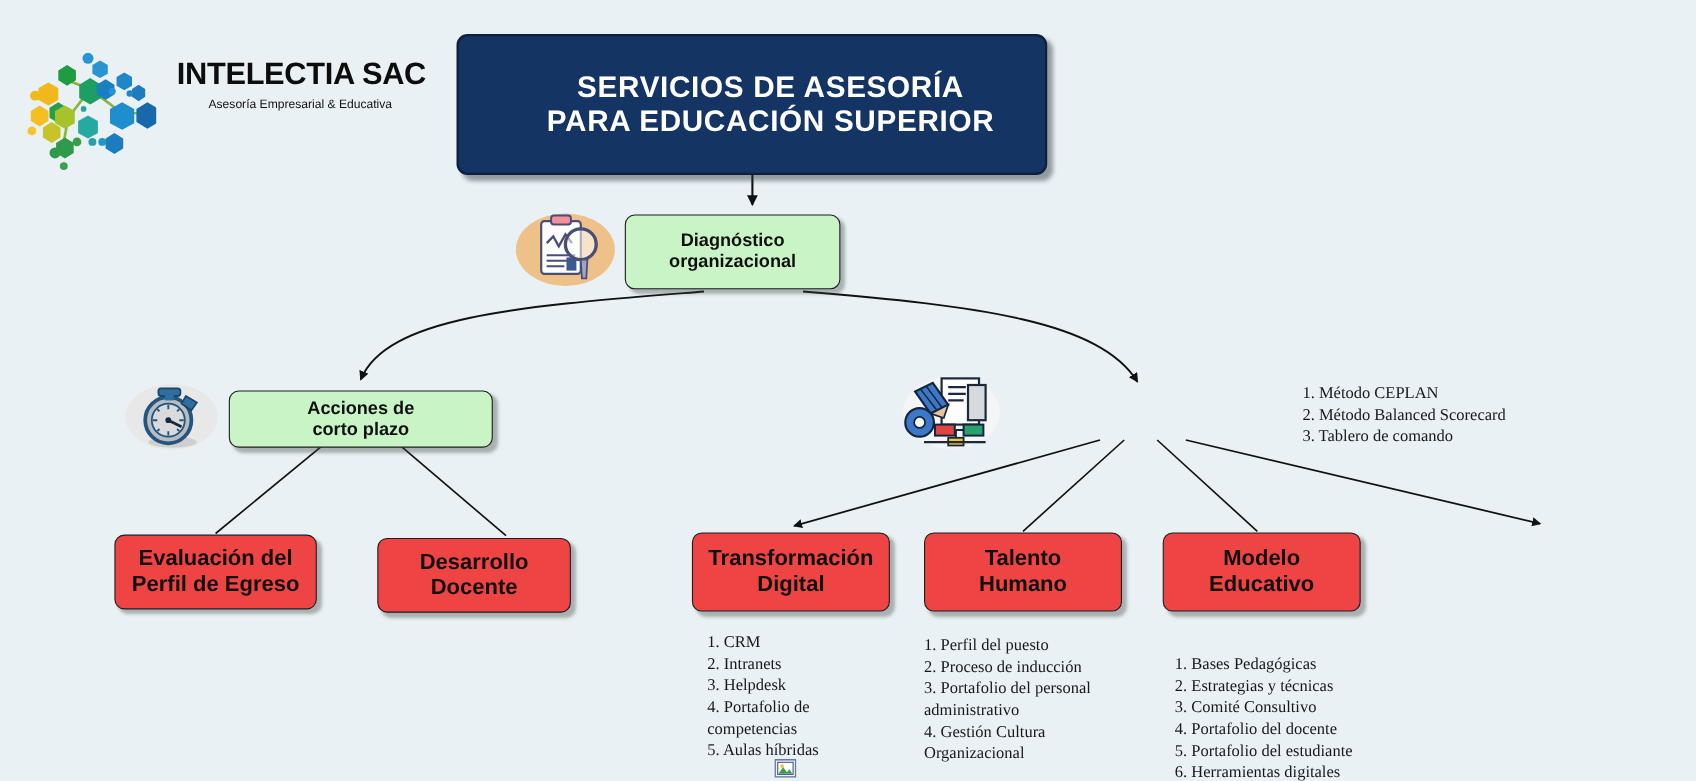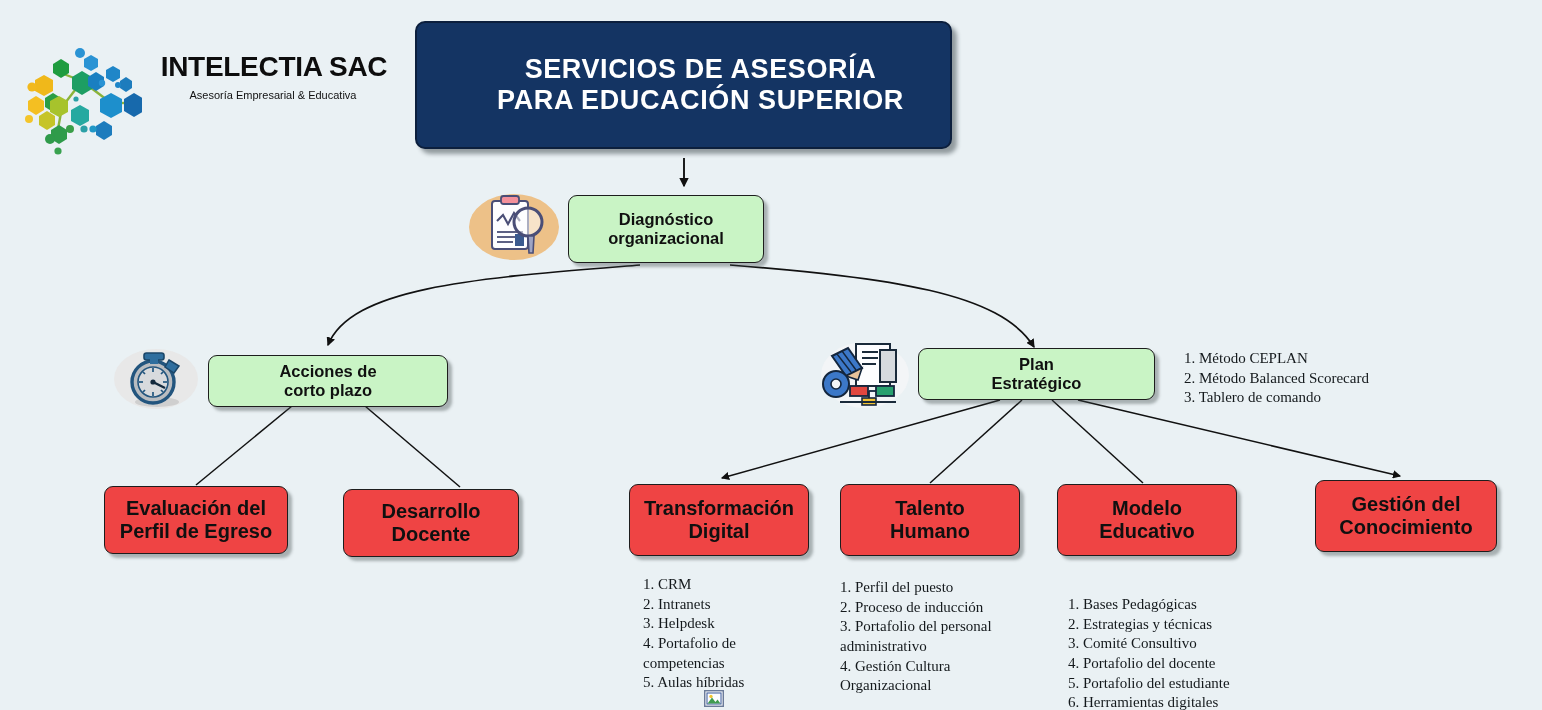--- a/index.html
+++ b/index.html
@@ -129,21 +129,21 @@
         <circle cx="79" cy="96" r="3.6" fill="#2097c6"></circle>
         <circle cx="88" cy="50" r="3.2" fill="#2a93d4"></circle>
         <circle cx="104" cy="52" r="3" fill="#1f86c8"></circle>
         <circle cx="62" cy="66" r="2.6" fill="#2ba0a6"></circle>
       </g>
     </svg>
     <div id="brand-name">INTELECTIA SAC</div>
     <div id="brand-tagline">Asesoría Empresarial &amp; Educativa</div>
   </div>
 
-  <div class="node title" style="left:415px;top:21px;width:537px;height:128px;padding-left:34px;">SERVICIOS DE ASESORÍA
+  <div class="node title" style="left:415px;top:31px;width:537px;height:128px;padding-left:34px;">SERVICIOS DE ASESORÍA
 PARA EDUCACIÓN SUPERIOR</div>
 
   <svg class="icon-badge" style="left:468px;top:191px;width:92px;height:72px;" viewBox="0 0 92 72">
     <ellipse cx="46" cy="36" rx="45" ry="33" fill="#edc188"></ellipse>
     <rect x="24" y="10" width="36" height="48" rx="3" fill="#fdfdff" stroke="#4a4e77" stroke-width="2"></rect>
     <rect x="33" y="5" width="18" height="8" rx="2.5" fill="#f4909b" stroke="#4a4e77" stroke-width="1.8"></rect>
     <polyline points="29,30 35,24 40,33 46,22 52,30" fill="none" stroke="#4a4e77" stroke-width="2.1"></polyline>
     <g stroke="#4a4e77" stroke-width="1.8">
       <line x1="29" y1="41" x2="55" y2="41"></line>
       <line x1="29" y1="46" x2="55" y2="46"></line>
@@ -202,44 +202,40 @@
     <rect x="32" y="48" width="18" height="10" fill="#e0463f" stroke="#14263d" stroke-width="1.8"></rect>
     <rect x="58" y="48" width="18" height="10" fill="#28a06f" stroke="#14263d" stroke-width="1.8"></rect>
     <rect x="44" y="60" width="14" height="7" fill="#f3c335" stroke="#14263d" stroke-width="1.6"></rect>
     <g stroke="#14263d" stroke-width="1.8" fill="none">
       <path d="M 51 53 L 58 53"></path>
       <path d="M 51 53 L 51 60"></path>
     </g>
     <line x1="22" y1="64" x2="78" y2="64" stroke="#1a2a3a" stroke-width="2"></line>
   </svg>
 
-  <div class="node green" style="left:918px;top:348px;width:237px;height:52px;">Plan
-Estratégico</div>
 
   <div class="nlist" style="left:1184px;top:349px;width:270px;">1. Método CEPLAN
 2. Método Balanced Scorecard
 3. Tablero de comando</div>
 
   <div class="node yellow" style="left:104px;top:486px;width:184px;height:68px;">Evaluación del
 Perfil de Egreso</div>
 
   <div class="node yellow" style="left:343px;top:489px;width:176px;height:68px;">Desarrollo
 Docente</div>
 
   <div class="node yellow" style="left:629px;top:484px;width:180px;height:72px;">Transformación
 Digital</div>
 
   <div class="node yellow" style="left:840px;top:484px;width:180px;height:72px;">Talento
 Humano</div>
 
   <div class="node yellow" style="left:1057px;top:484px;width:180px;height:72px;">Modelo
 Educativo</div>
 
-  <div class="node yellow" style="left:1315px;top:480px;width:182px;height:72px;">Gestión del
-Conocimiento</div>
 
   <div class="nlist" style="left:643px;top:575px;width:165px;">1. CRM
 2. Intranets
 3. Helpdesk
 4. Portafolio de
     competencias
 5. Aulas híbridas</div>
 
   <svg class="broken-img" style="left:704px;top:690px;" viewBox="0 0 20 17">
     <rect x="0.7" y="0.7" width="18.6" height="15.6" fill="#f2f4f7" stroke="#6b7b99" stroke-width="1.4"></rect>

